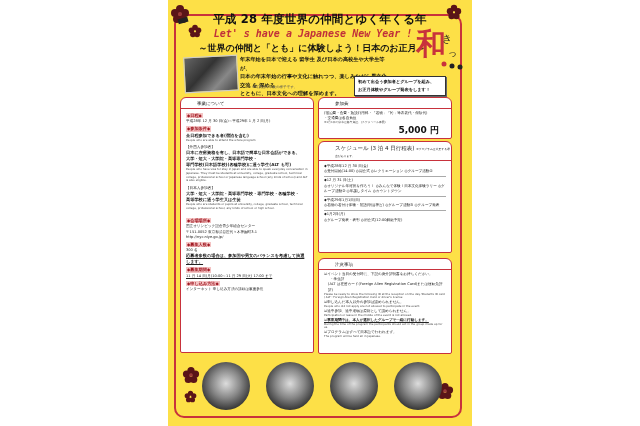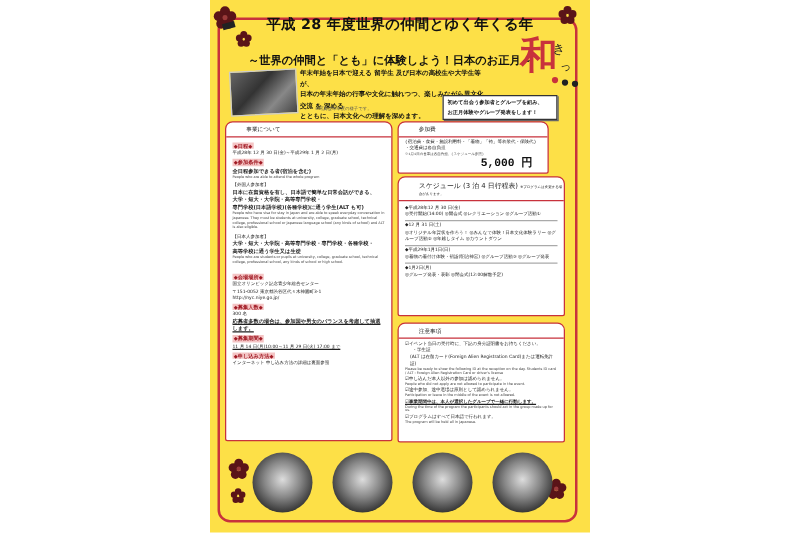--- a/index.html
+++ b/index.html
@@ -45,21 +45,21 @@
       border: 1px solid #333; box-shadow: 1px 1px 0 #666; background: #fff;
       font-size: 4.2px; font-weight: bold; line-height: 8px; padding: 1px 3px; box-sizing: border-box; color: #111;
     }
     .box {
       position: absolute; border: 1px solid #c8323c; border-radius: 6px 6px 2px 2px; background: #fff; box-sizing: border-box;
     }
     .box-head {
       font-size: 4.5px; padding: 3px 0 2px 16px; border-bottom: 1px solid #c8323c; color: #222;
     }
     .left-box { left: 12px; top: 97px; width: 134px; height: 256px; }
-    .fee-box { left: 150px; top: 97px; width: 121px; height: 42px; font-family: Liberation Mono, monospace; }
+    .fee-box { left: 150px; top: 97px; width: 134px; height: 42px; }
     .sched-box { left: 150px; top: 141px; width: 134px; height: 112px; }
     .notes-box { left: 150px; top: 258px; width: 134px; height: 96px; }
     .label-tag {
       display: inline-block; background: #f4c4c4; color: #a01a24; font-weight: bold; font-size: 4.2px; padding: 0 1px; margin-top: 2px;
     }
     .body { padding: 2px 5px; font-size: 3.6px; line-height: 5.2px; color: #222; }
     .body .big { font-size: 4.2px; font-weight: bold; line-height: 6px; }
     .body .en { font-size: 2.8px; line-height: 3.6px; color: #444; }
     .body .ul { text-decoration: underline; font-weight: bold; font-size: 4.2px; line-height: 6px; }
     .price {
@@ -103,20 +103,21 @@
     <g fill="#5a1418">
         <circle cx="10" cy="5" r="4"></circle>
         <circle cx="15" cy="9" r="4"></circle>
         <circle cx="13" cy="15" r="4"></circle>
         <circle cx="7" cy="15" r="4"></circle>
         <circle cx="5" cy="9" r="4"></circle>
       </g>
   </svg>
 
   <div class="title1">平成 28 年度世界の仲間とゆく年くる年</div>
+  <div class="title2">Let' s have a Japanese New Year !</div>
   <div class="title3">～世界の仲間と「とも」に体験しよう！日本のお正月～</div>
 
   <svg class="logo" viewBox="0 0 52 60">
     <text x="2" y="34" font-size="30" font-weight="bold" fill="#c8323c" font-family="DejaVu Serif, serif">和</text>
     <text x="28" y="22" font-size="10" fill="#222" font-family="DejaVu Sans, sans-serif">き</text>
     <text x="34" y="36" font-size="9" fill="#222" font-family="DejaVu Sans, sans-serif">っ</text>
     <circle cx="30" cy="44" r="2.5" fill="#c8323c"></circle>
       <circle cx="38" cy="46" r="2.5" fill="#222"></circle>
       <circle cx="46" cy="47" r="2.5" fill="#222"></circle>
   </svg>

